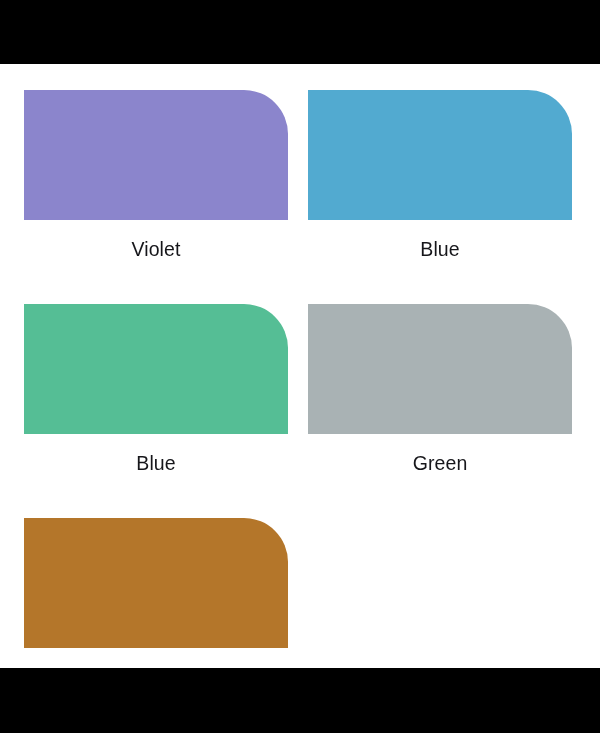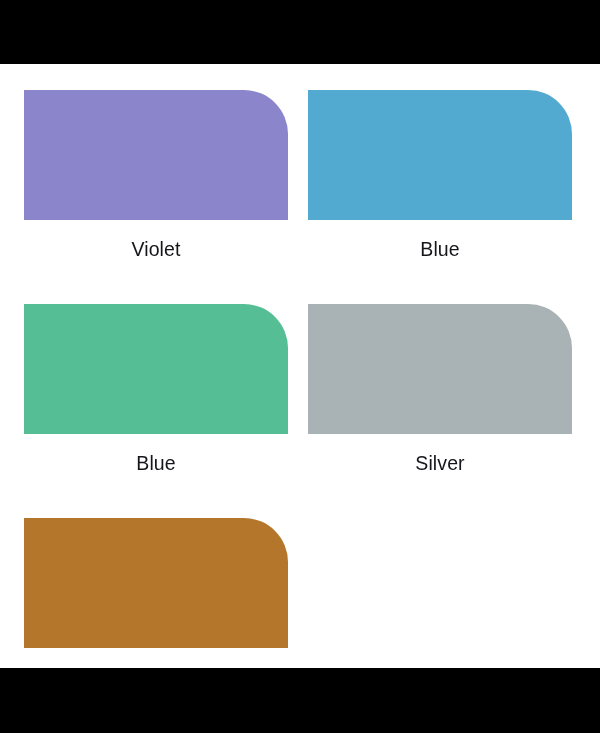--- a/index.html
+++ b/index.html
@@ -107,21 +107,21 @@
         <span class="swatch-label">Blue</span>
       </div>
 
       <div class="swatch-cell">
         <div class="swatch-chip" style="background-color:#55be95;"></div>
         <span class="swatch-label">Blue</span>
       </div>
 
       <div class="swatch-cell">
         <div class="swatch-chip" style="background-color:#a9b2b4;"></div>
-        <span class="swatch-label">Silver</span>
+        <span class="swatch-label">Green</span>
       </div>
 
 
       <div class="swatch-cell">
         <div class="swatch-chip" style="background-color:#b4762a;"></div>
       </div>
 
     </div>
   </div>
 

